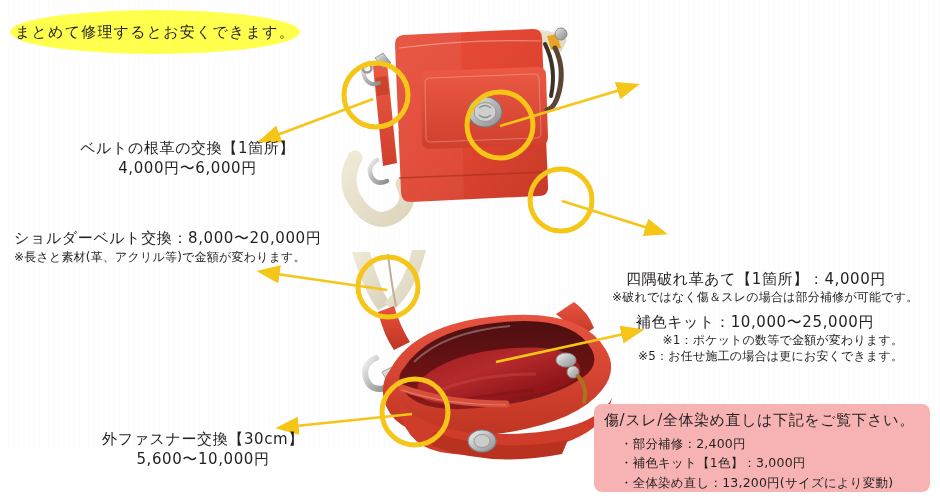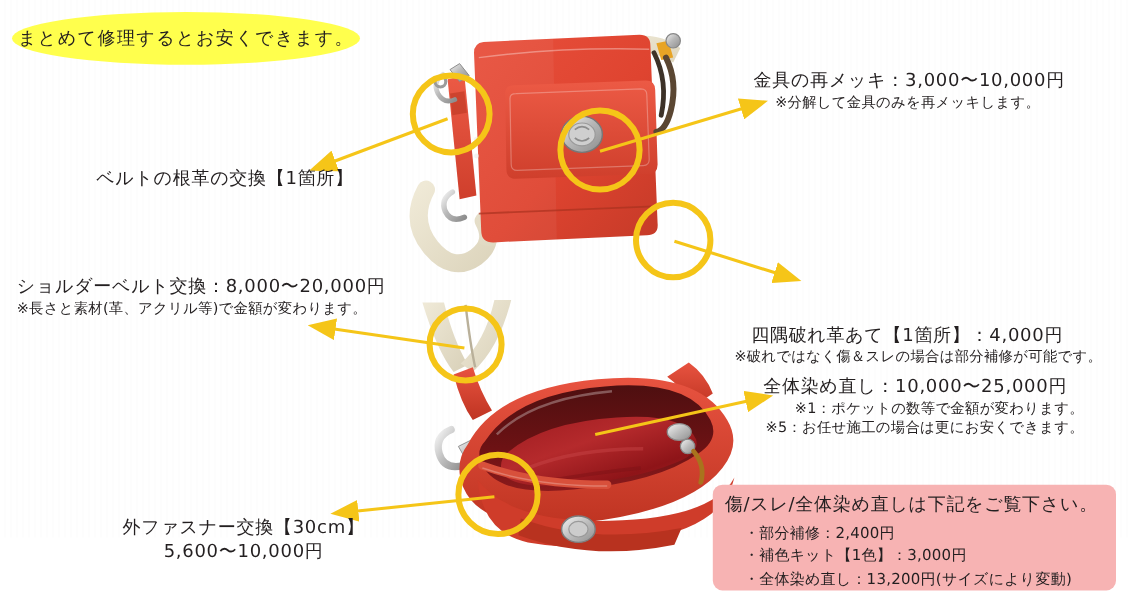--- a/index.html
+++ b/index.html
@@ -213,39 +213,36 @@
     <circle cx="388" cy="287" r="30" fill="none" stroke="#f5c518" stroke-width="5"></circle>
     <circle cx="415" cy="412" r="33" fill="none" stroke="#f5c518" stroke-width="5"></circle>
   </svg>
 
   <div class="abs" id="header-ellipse">
     <span class="txt">まとめて修理するとお安くできます。</span>
   </div>
 
   <div class="abs note" id="note-beltroot">
     <div class="ln1">ベルトの根革の交換【1箇所】</div>
-  </div>
-
-  <div class="abs note" id="note-plating">
-    <div class="ln1">金具の再メッキ：3,000〜10,000円</div>
-    <div class="sub">※分解して金具のみを再メッキします。</div>
-  </div>
+    <div class="ln2">4,000円〜6,000円</div>
+  </div>
+
 
   <div class="abs note" id="note-shoulder">
     <div class="ln1">ショルダーベルト交換：8,000〜20,000円</div>
     <div class="sub">※長さと素材(革、アクリル等)で金額が変わります。</div>
   </div>
 
   <div class="abs note" id="note-corner">
     <div class="ln1">四隅破れ革あて【1箇所】：4,000円</div>
     <div class="sub">※破れではなく傷＆スレの場合は部分補修が可能です。</div>
   </div>
 
   <div class="abs note" id="note-lining">
-    <div class="ln1">全体染め直し：10,000〜25,000円</div>
+    <div class="ln1">補色キット：10,000〜25,000円</div>
     <div class="sub">※1：ポケットの数等で金額が変わります。</div>
     <div class="sub">※5：お任せ施工の場合は更にお安くできます。</div>
   </div>
 
   <div class="abs note" id="note-zipper">
     <div class="ln1">外ファスナー交換【30cm】</div>
     <div class="ln2">5,600〜10,000円</div>
   </div>
 
   <div class="abs" id="pink-box">

